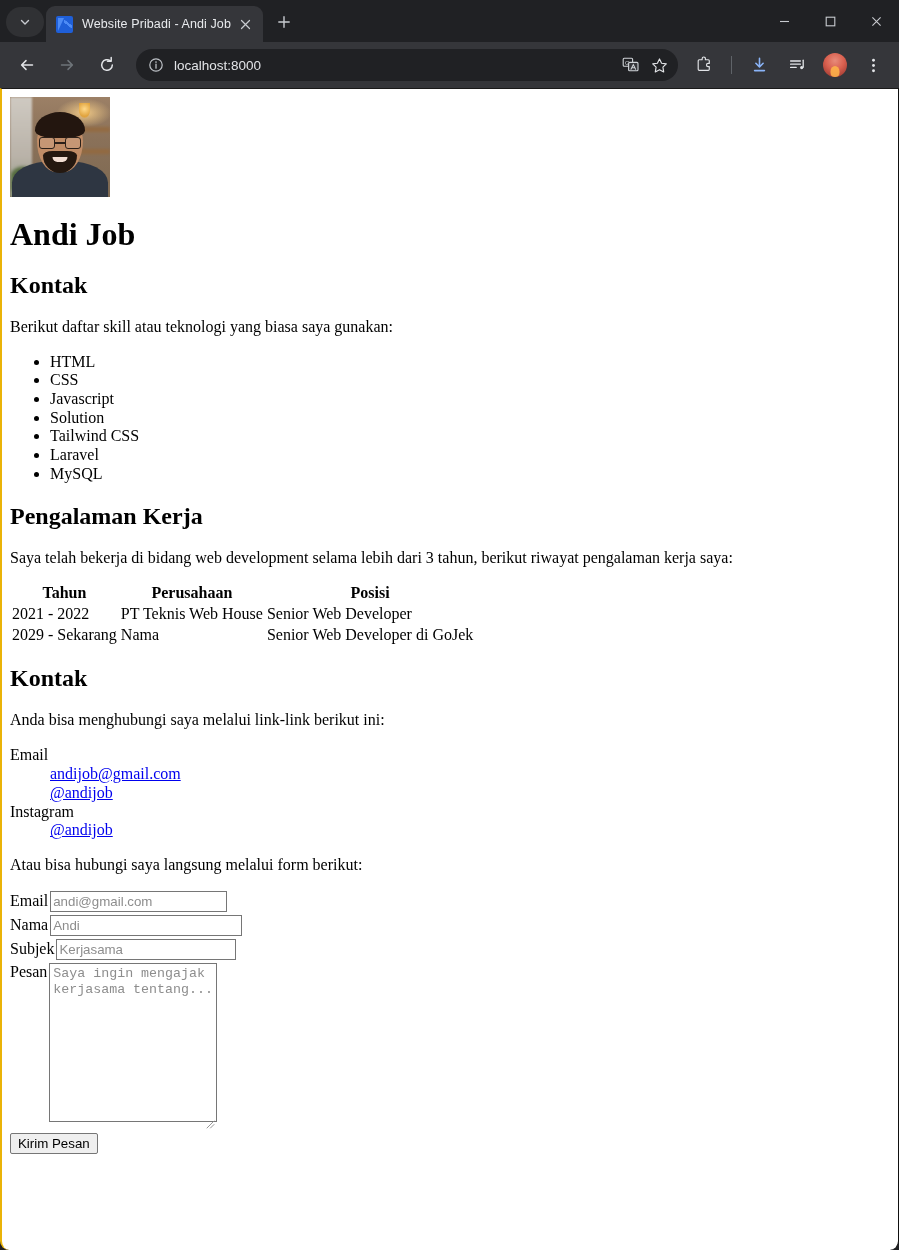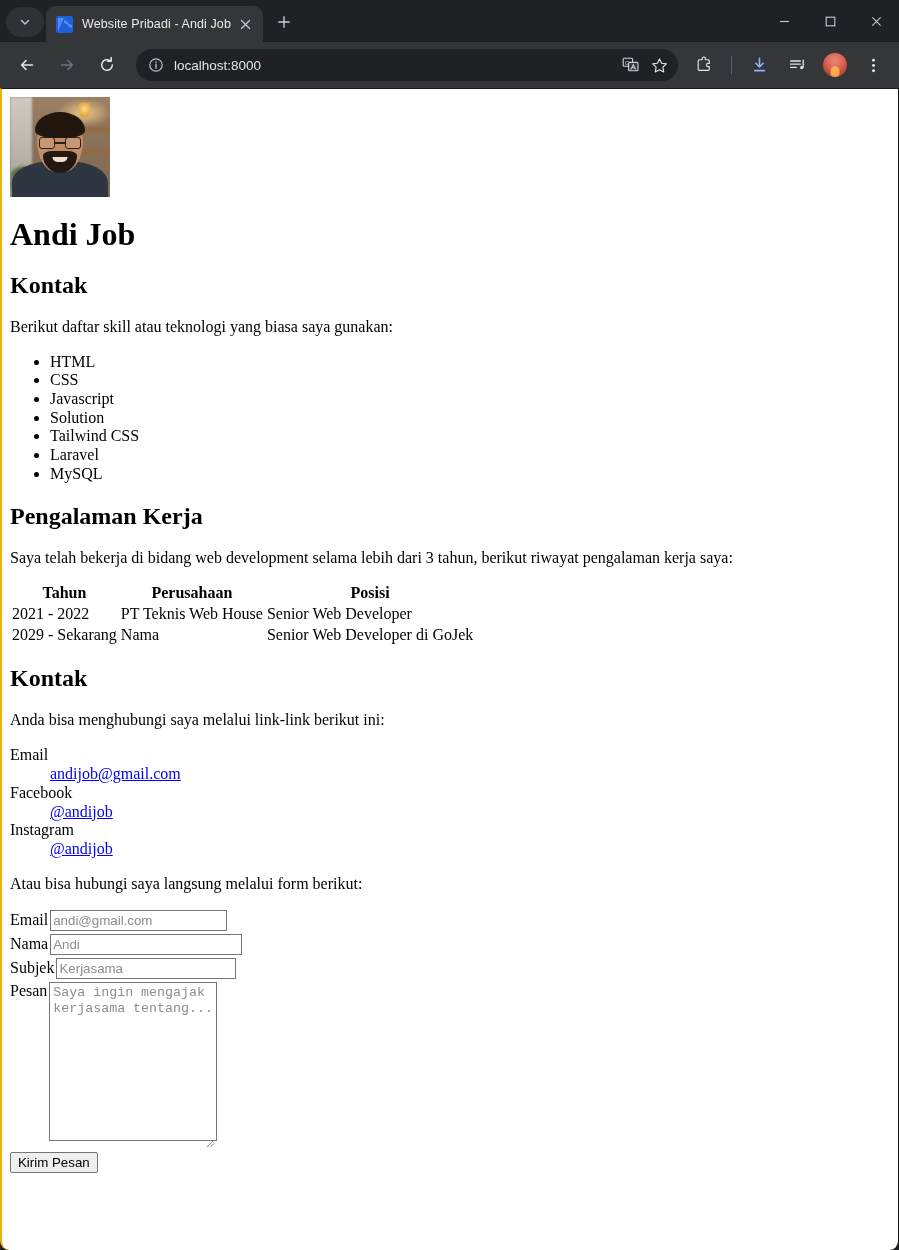--- a/index.html
+++ b/index.html
@@ -618,21 +618,20 @@
       </table>
 
       <h2 class="sec">Kontak</h2>
       <p class="para">Anda bisa menghubungi saya melalui link-link berikut ini:</p>
 
       <dl class="contact">
         <dt>Email</dt>
         <dd>
           <a href="#">andijob@gmail.com</a>
         </dd>
-        <dt>Facebook</dt>
         <dd>
           <a href="#">@andijob</a>
         </dd>
         <dt>Instagram</dt>
         <dd>
           <a href="#">@andijob</a>
         </dd>
       </dl>
 
       <p class="para">Atau bisa hubungi saya langsung melalui form berikut:</p>

